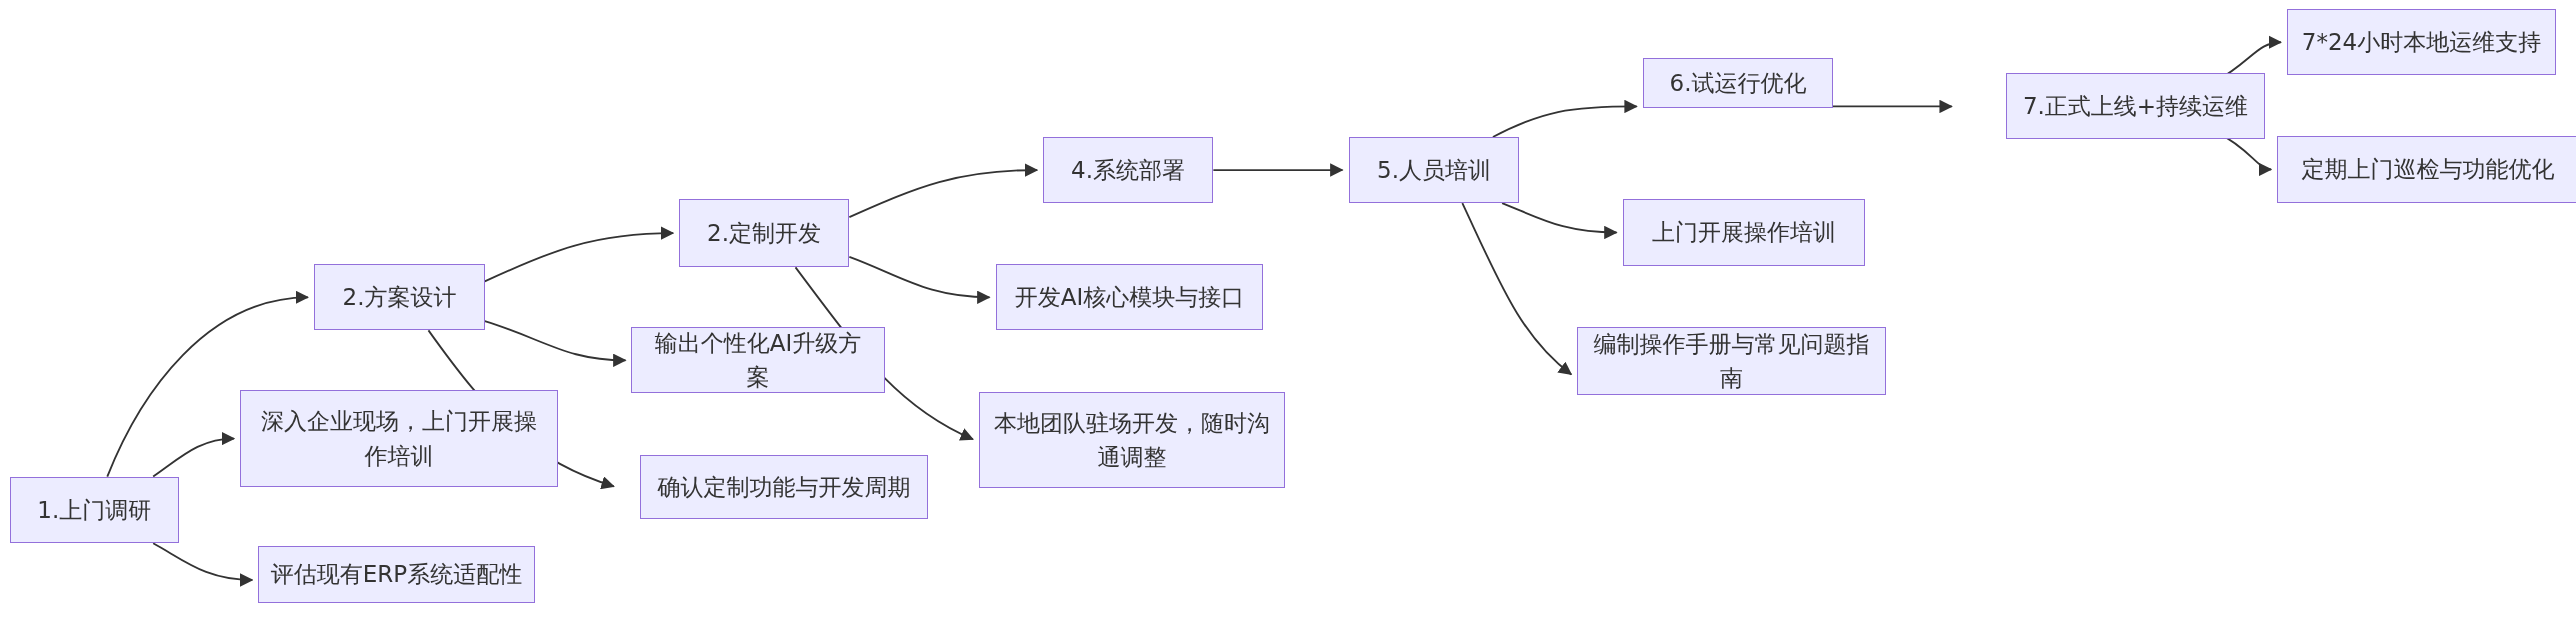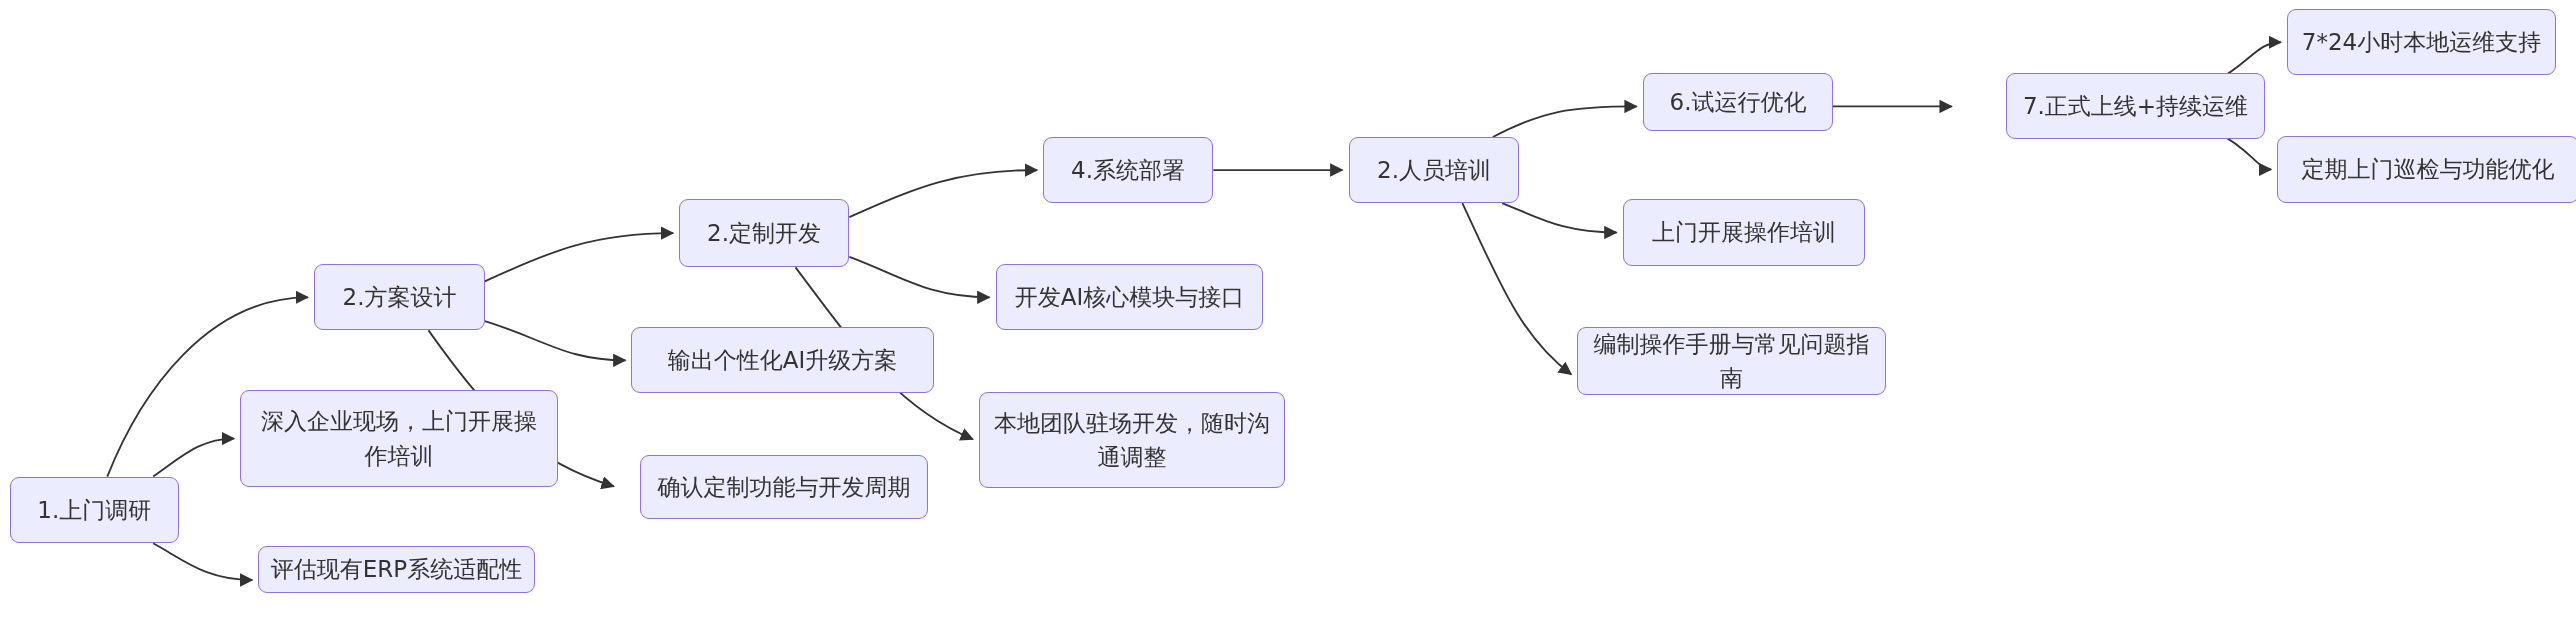--- a/index.html
+++ b/index.html
@@ -26,21 +26,21 @@
   .edge {
     fill: none;
     stroke: #333333;
     stroke-width: 3px;
   }
   .node {
     position: absolute;
     box-sizing: border-box;
     background: #ECECFF;
     border: 1.8px solid #9370DB;
-    border-radius: 9px;
+    border-radius: 0;
     color: #333333;
     font-size: 23px;
     line-height: 1.5;
     display: flex;
     align-items: center;
     justify-content: center;
     text-align: center;
     padding: 2.4px 11.6px;
   }
 </style>
@@ -69,30 +69,30 @@
     <path class="edge" marker-end="url(#arrow)" d="M 2440 224 C 2520 182 2565 174 2675 174"></path>
     <path class="edge" marker-end="url(#arrow)" d="M 2455 332 C 2520 358 2555 380 2642 380"></path>
     <path class="edge" marker-end="url(#arrow)" d="M 2390 332 C 2450 460 2485 550 2568 612"></path>
     <path class="edge" marker-end="url(#arrow)" d="M 2995 174 L 3190 174"></path>
     <path class="edge" marker-end="url(#arrow)" d="M 3623 132 C 3680 100 3690 69 3728 69"></path>
     <path class="edge" marker-end="url(#arrow)" d="M 3623 216 C 3680 245 3690 277 3712 277"></path>
   </svg>
 
   <div class="node" style="left:9.8px;   top:477px; width:169px; height:66px;">1.上门调研</div>
   <div class="node" style="left:240px;  top:390px; width:318px; height:97px;">深入企业现场，上门开展操作培训</div>
-  <div class="node" style="left:258px;  top:546px; width:277px; height:47px;">评估现有ERP系统适配性</div>
+  <div class="node" style="left:258px;  top:546px; width:277px; height:57px;">评估现有ERP系统适配性</div>
   <div class="node" style="left:314px;  top:264px; width:171px; height:66px;">2.方案设计</div>
-  <div class="node" style="left:631px; top:327px; width:303px; height:66px;">输出个性化AI升级方案</div>
+  <div class="node" style="left:631px; top:327px; width:254px; height:66px;">输出个性化AI升级方案</div>
   <div class="node" style="left:620px; top:455px; width:288px; height:64px;margin-left:20px;">确认定制功能与开发周期</div>
   <div class="node" style="left:679px; top:199px; width:170px; height:68px;">2.定制开发</div>
   <div class="node" style="left:996px; top:264px; width:267px; height:66px;">开发AI核心模块与接口</div>
   <div class="node" style="left:979px; top:392px; width:306px; height:96px;">本地团队驻场开发，随时沟通调整</div>
   <div class="node" style="left:1043px; top:137px; width:170px; height:66px;">4.系统部署</div>
-  <div class="node" style="left:1349px; top:137px; width:170px; height:66px;">2.人员培训</div>
+  <div class="node" style="left:1349px; top:137px; width:170px; height:66px;">5.人员培训</div>
   <div class="node" style="left:1623px; top:199px; width:242px; height:67px;">上门开展操作培训</div>
   <div class="node" style="left:1577px; top:327px; width:309px; height:68px;">编制操作手册与常见问题指南</div>
-  <div class="node" style="left:1643px; top:73px; width:190px; height:58px;">6.试运行优化</div>
+  <div class="node" style="left:1643px; top:58px; width:190px; height:50px;">6.试运行优化</div>
   <div class="node" style="left:1958px; top:73px; width:259px; height:66px;margin-left:48px;">7.正式上线+持续运维</div>
   <div class="node" style="left:2287px; top:9.2px;  width:269px; height:66px;">7*24小时本地运维支持</div>
   <div class="node" style="left:2277px; top:136px; width:302px; height:67px;">定期上门巡检与功能优化</div>
 
 </div>
 
 
 </body></html>

